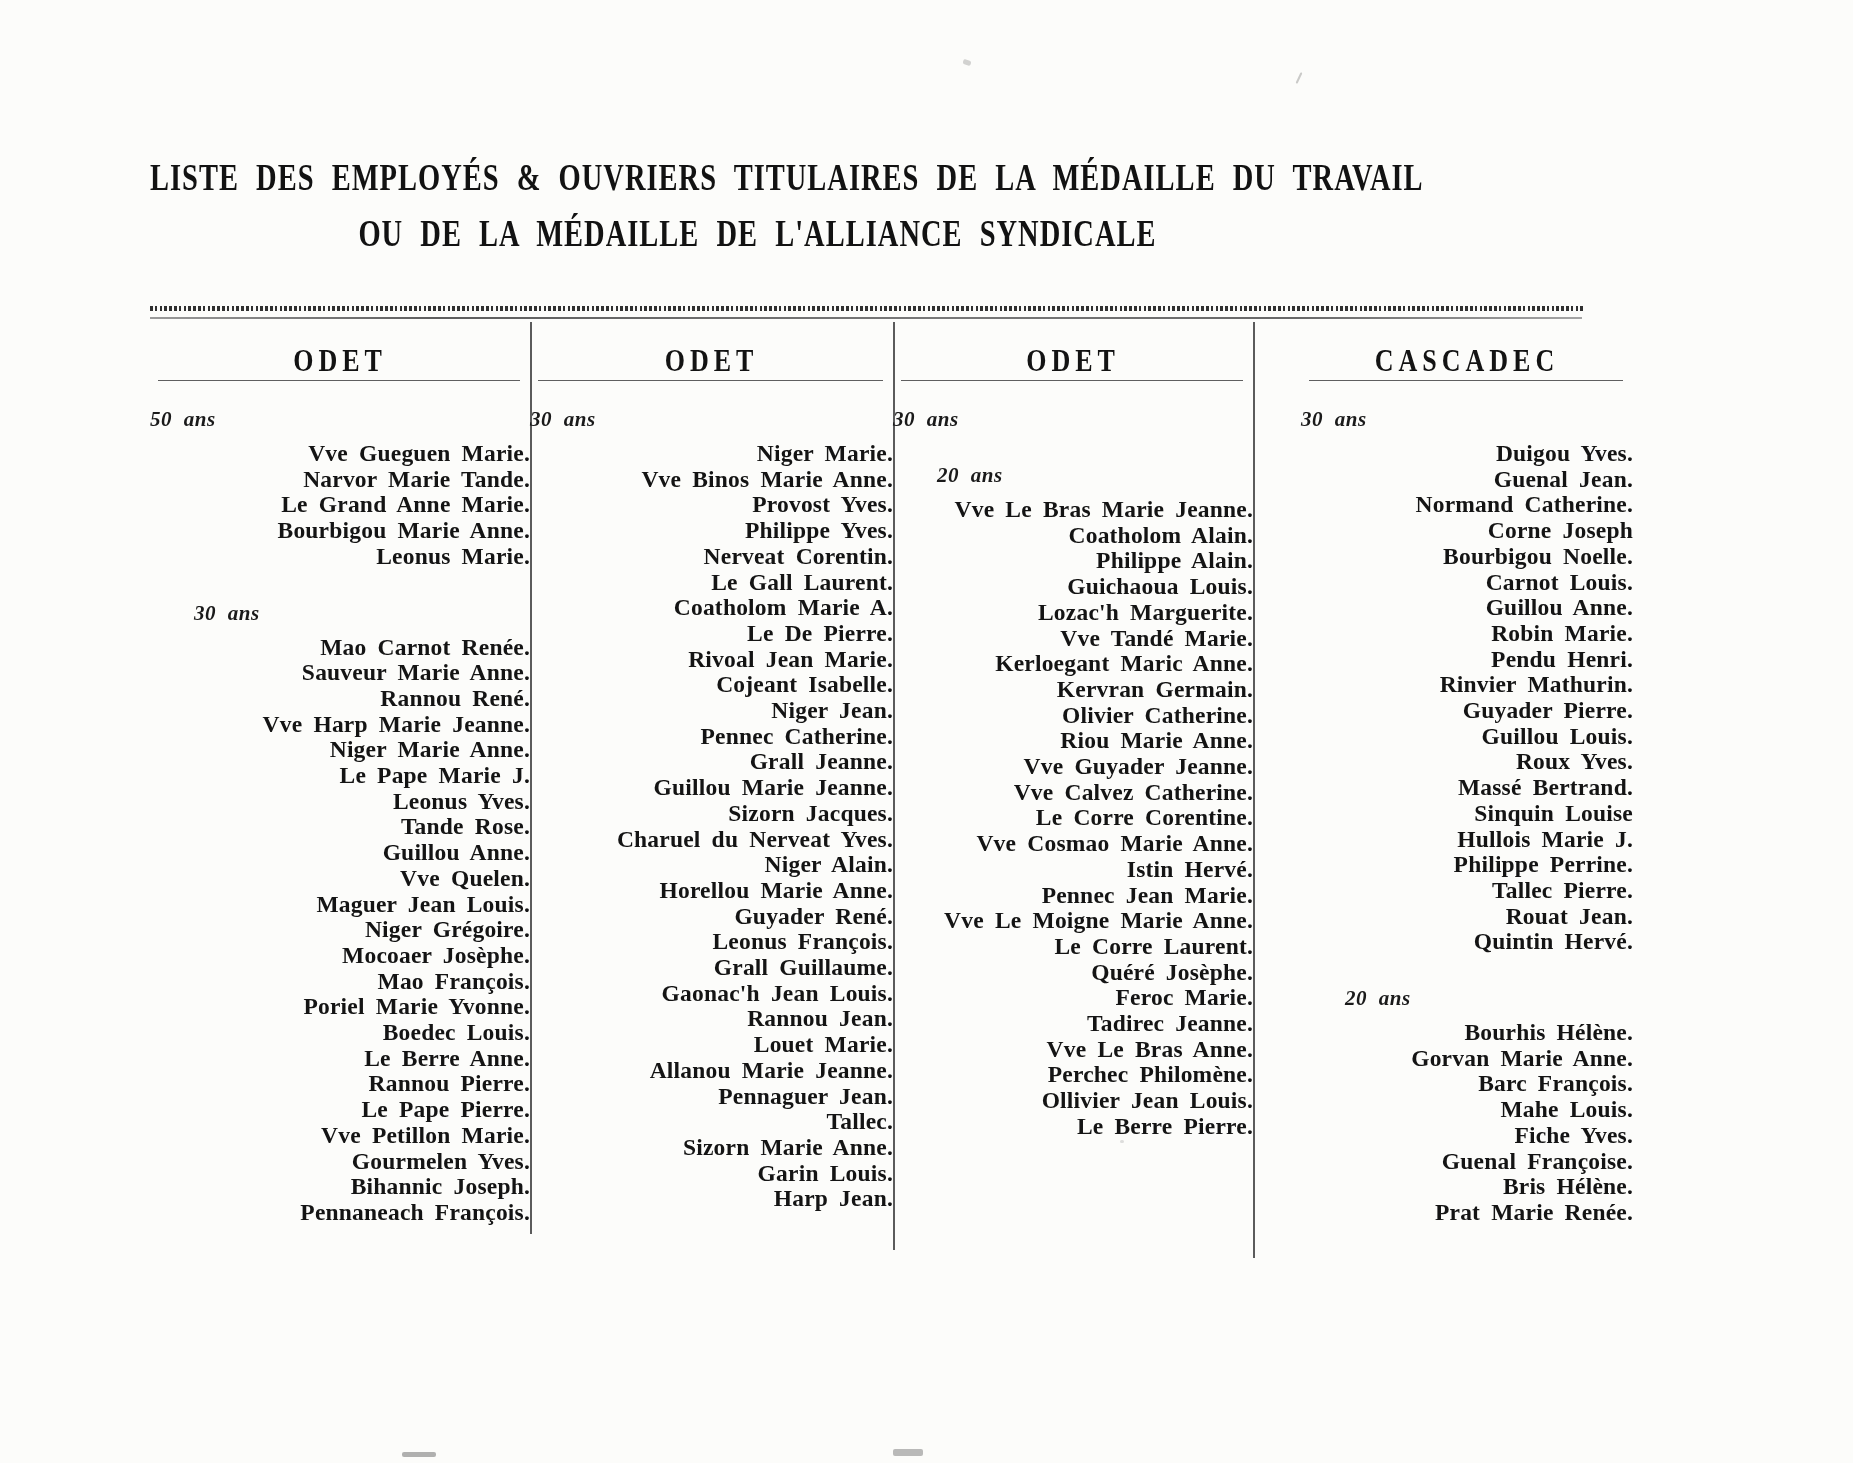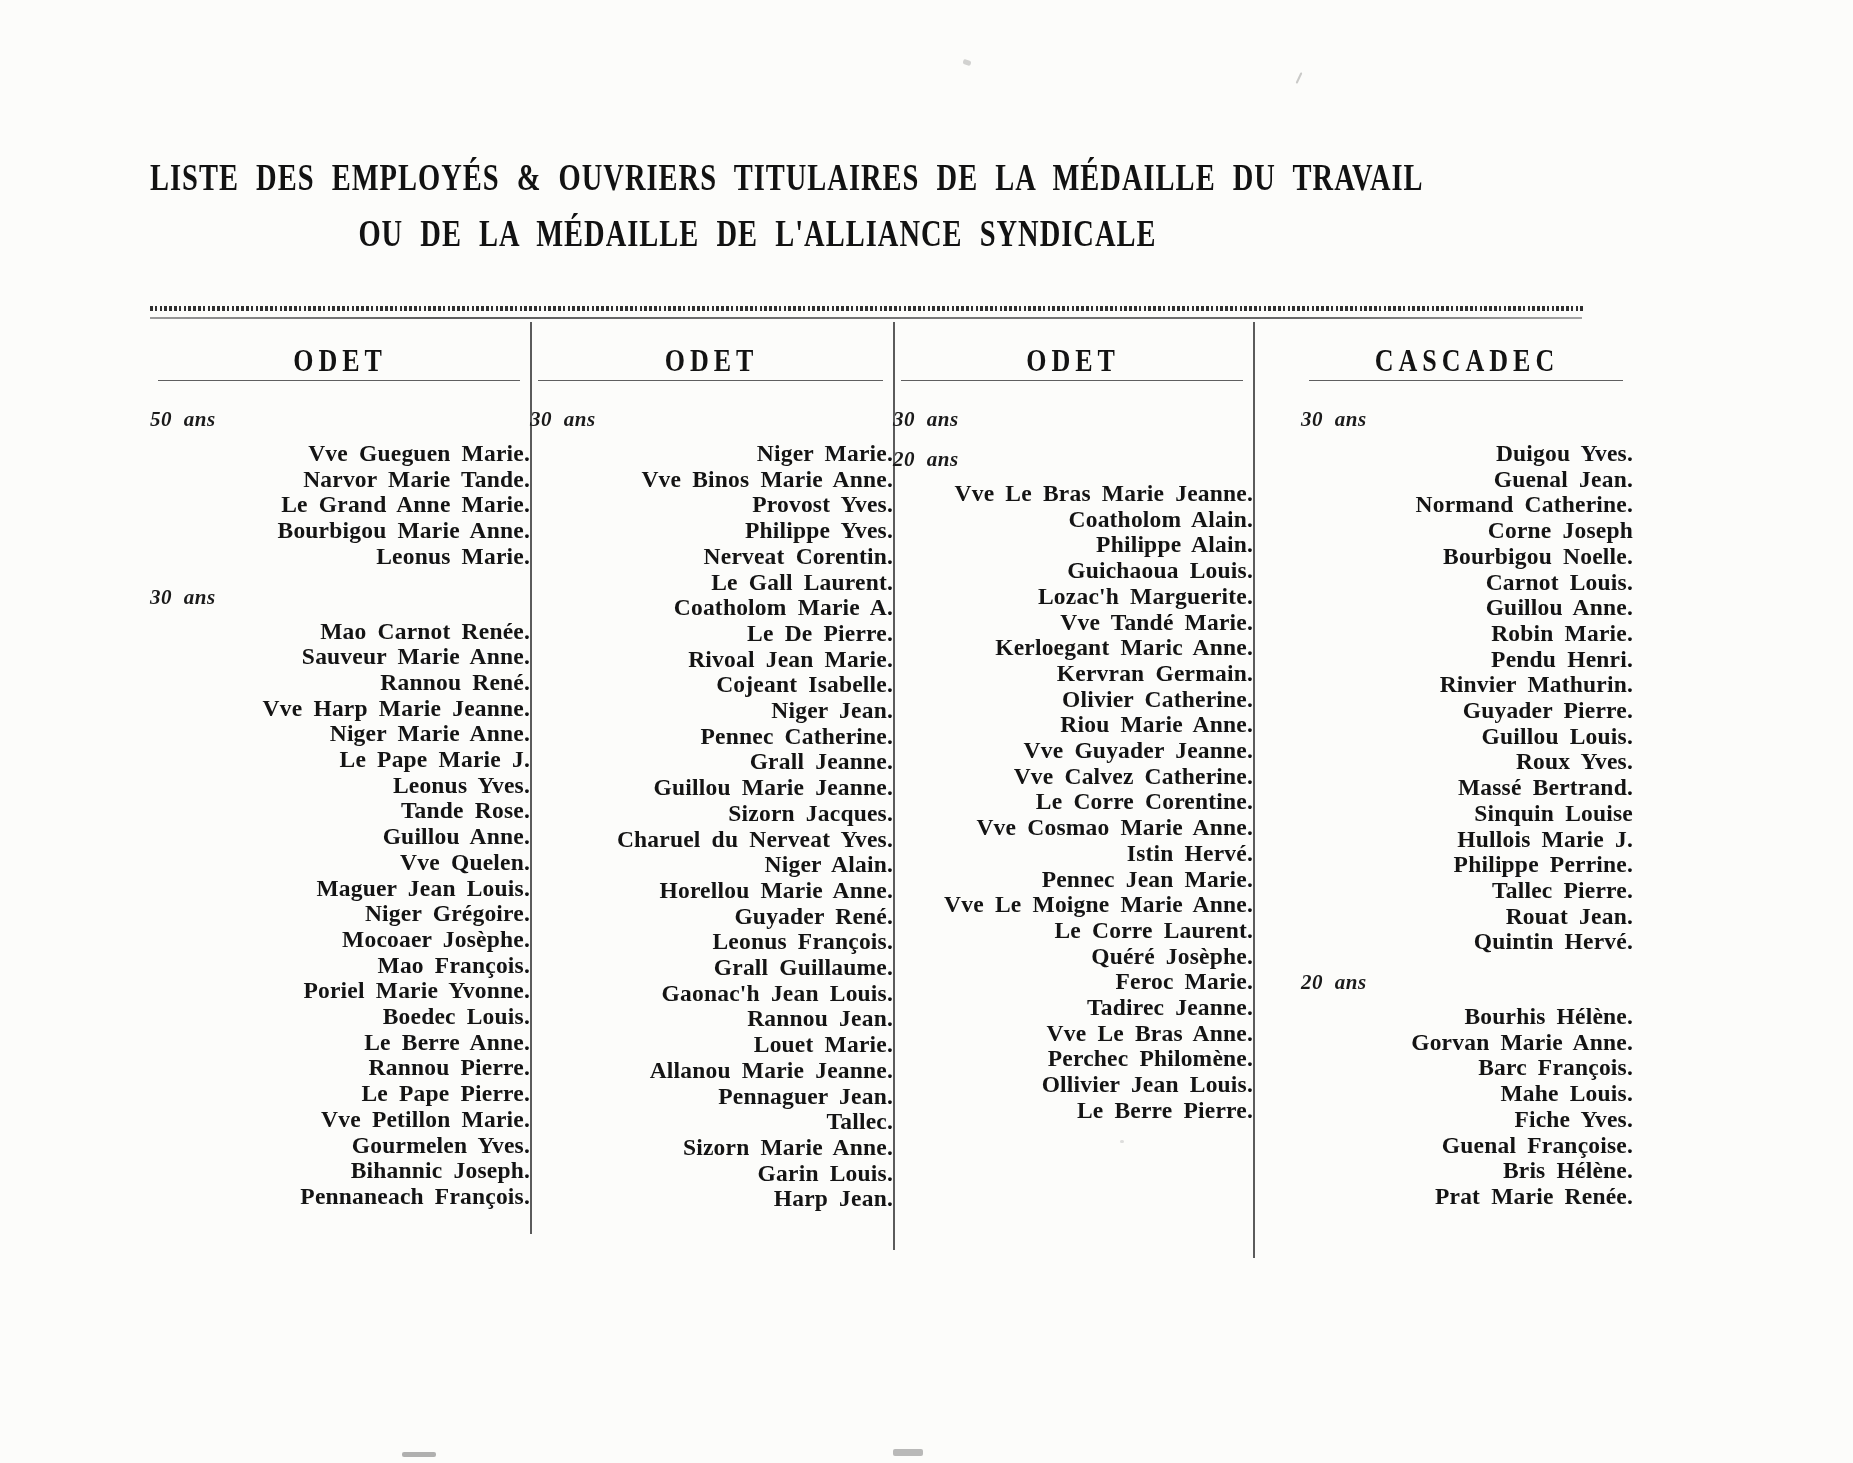--- a/index.html
+++ b/index.html
@@ -54,21 +54,21 @@
     transform:scaleY(1.25);transform-origin:50% 0;
     color:#131313;
   }
   .col-rule{border-bottom:1.7px solid #5f5f5f;margin:10px 10px 0 8px;}
 
   .group-label{
     text-align:left;font-style:italic;font-weight:bold;
     font-size:21px;margin:26px 0 9px 0;color:#1a1a1a;
     letter-spacing:.5px;word-spacing:6px;
   }
-  .group + .group .group-label{margin-top:15px;}
+  .group + .group .group-label{margin-top:31px;padding-left:44px;}
 
   .names{
     font-size:23.5px;font-weight:bold;line-height:25.7px;
     letter-spacing:.2px;word-spacing:5px;
     padding-left:25px;color:#141414;text-align:right;
   }
   .col.c0 .names{padding-left:47px;}
   .name-row{white-space:nowrap;}
 
   

